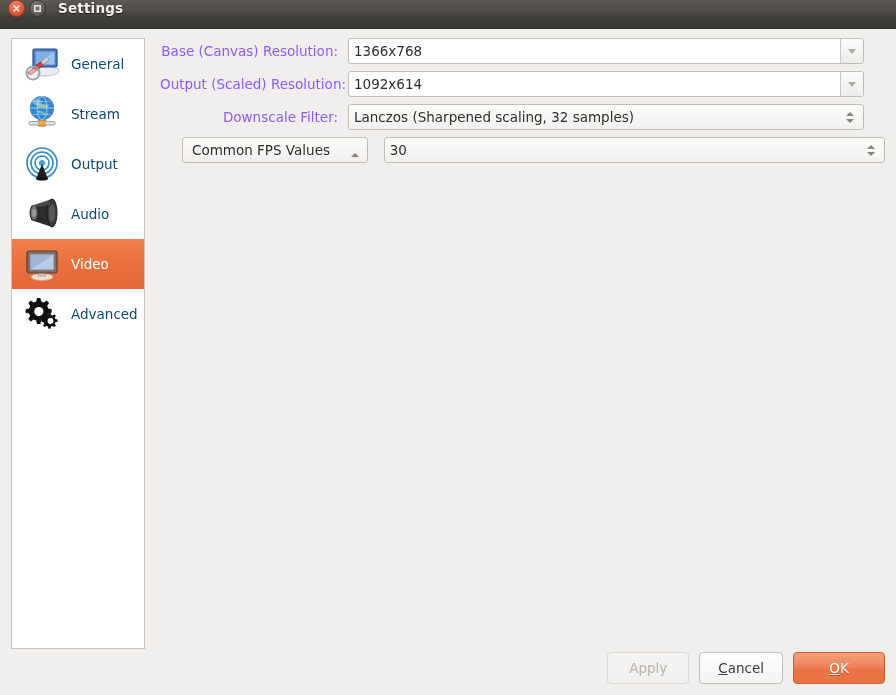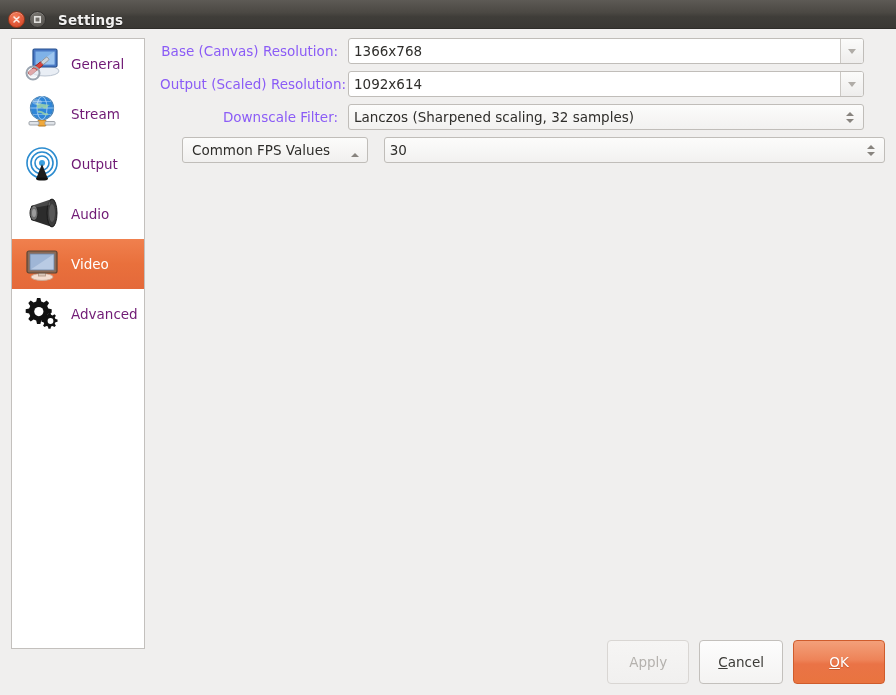--- a/index.html
+++ b/index.html
@@ -21,21 +21,21 @@
   
   .titlebar {
     position: absolute;
     left: 0; top: 0;
     width: 896px;
     height: 29px;
     background: linear-gradient(to bottom, #5d5a55 0%, #4b4843 45%, #3f3d39 60%, #3a3834 100%);
     border-bottom: 1px solid #2e2c29;
     box-sizing: border-box;
     display: flex;
-    align-items: flex-end;
+    align-items: flex-start;
   }
   .win-buttons {
     display: flex;
     align-items: center;
     gap: 4px;
     margin-left: 8px;
   }
   .win-btn {
     width: 17px;
     height: 17px;
@@ -102,21 +102,21 @@
     width: 46px;
     height: 46px;
     flex: 0 0 46px;
     display: flex;
     align-items: center;
     justify-content: center;
   }
   .side-label {
     margin-left: 6px;
     font-size: 13.5px;
-    color: #701a75;
+    color: #0c4a6e;
     white-space: nowrap;
   }
   .side-item.selected .side-label {
     color: #ffffff;
   }
 
   
   .form-panel {
     position: absolute;
     left: 160px;
@@ -226,21 +226,21 @@
   
   .button-bar {
     position: absolute;
     right: 11px;
     bottom: 11px;
     display: flex;
     align-items: center;
     gap: 10px;
   }
   .btn {
-    height: 44px;
+    height: 32px;
     min-width: 82px;
     padding: 0 18px;
     box-sizing: border-box;
     border-radius: 4px;
     font-size: 13.5px;
     display: flex;
     align-items: center;
     justify-content: center;
     cursor: default;
     border: 1px solid #c3c0bc;

